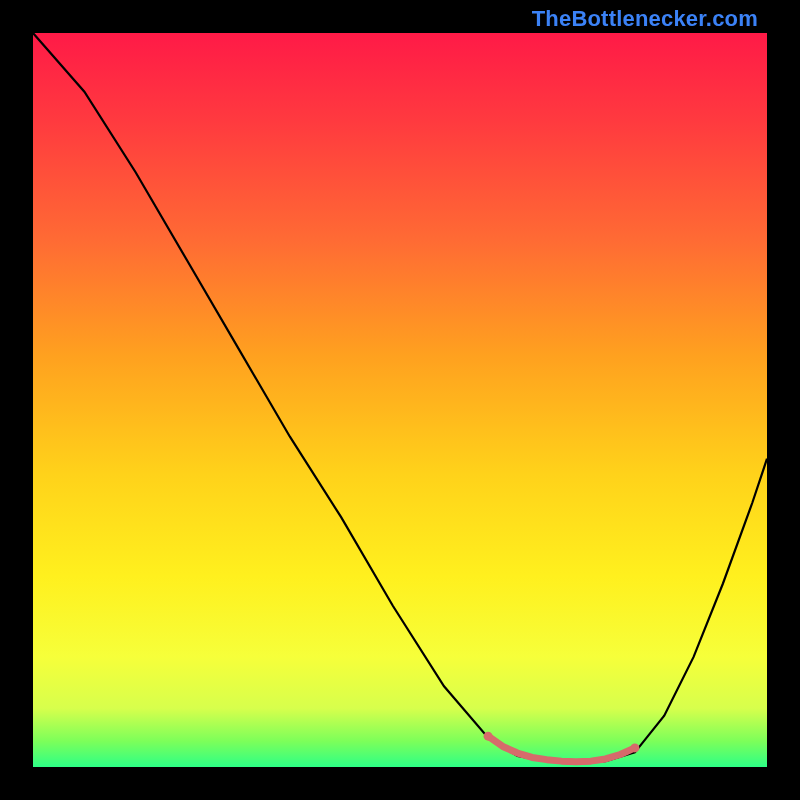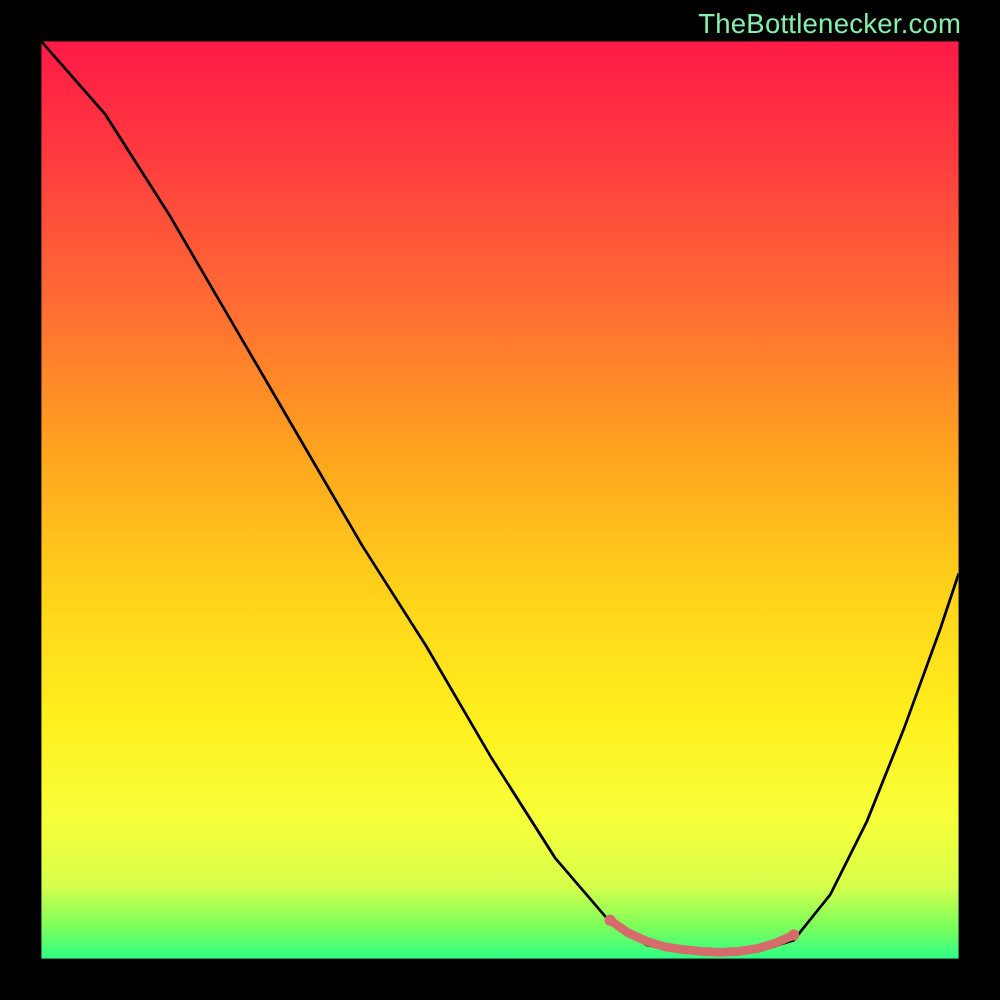--- a/index.html
+++ b/index.html
@@ -22,24 +22,24 @@
   .plot-area {
     position: absolute;
     left: 0;
     top: 0;
     width: 734px;
     height: 734px;
   }
   .watermark {
     position: absolute;
     top: 6px;
-    right: 31px;
-    color: #86efac;
+    right: 42px;
+    color: #3b82f6;
     font-size: 22px;
-    font-weight: 400;
+    font-weight: 700;
     letter-spacing: 0.2px;
   }
   svg {
     display: block;
   }
 </style>
 </head>
 <body>
 
 <div class="watermark">TheBottlenecker.com</div>

